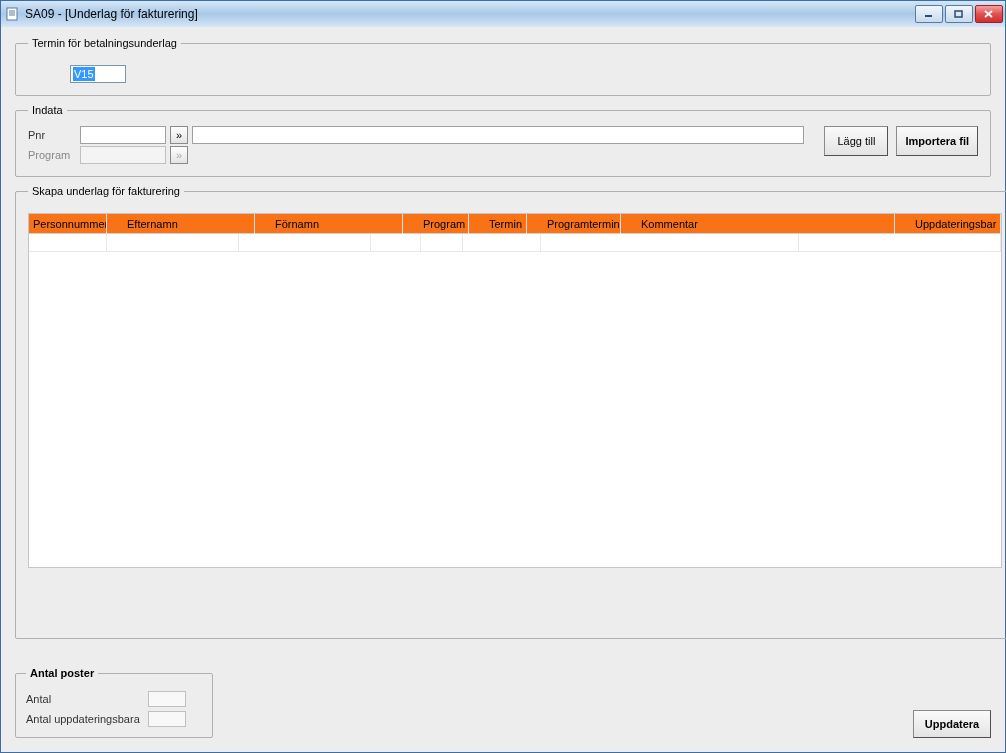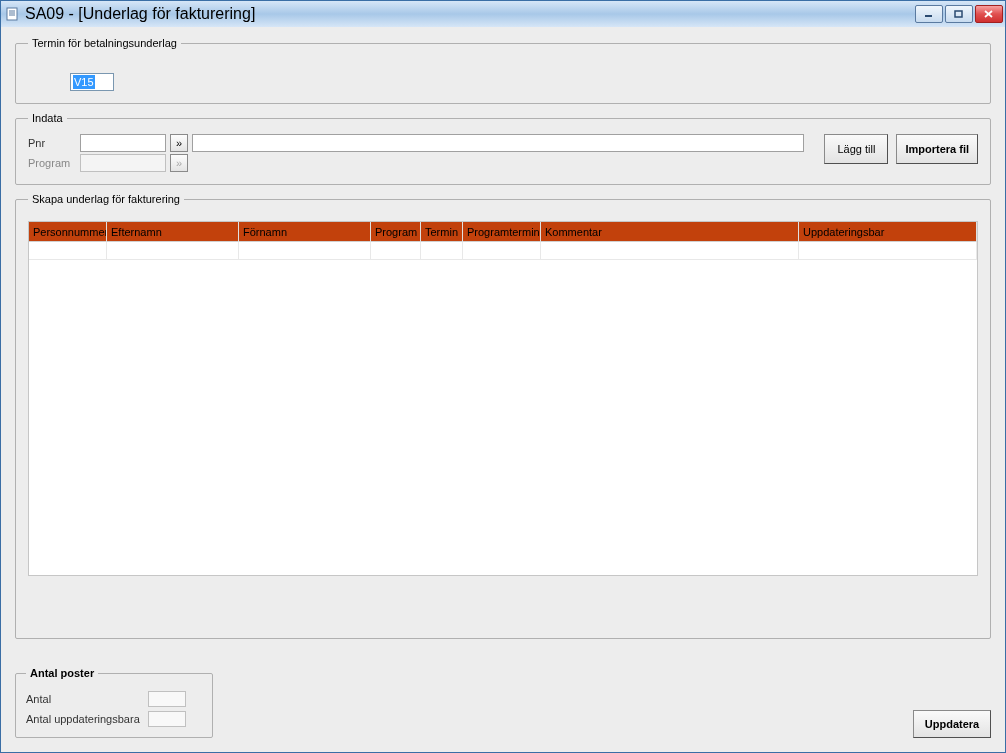--- a/index.html
+++ b/index.html
@@ -34,21 +34,21 @@
     gap: 4px;
   }
   .app-icon {
     width: 16px;
     height: 16px;
     display: inline-flex;
     align-items: center;
     justify-content: center;
   }
   .title-text {
-    font-size: 16px;
+    font-size: 12px;
     color: #000;
   }
   .window-controls {
     display: flex;
     gap: 2px;
   }
   .winbtn {
     width: 28px;
     height: 18px;
     border: 1px solid #5a7aa0;
@@ -89,23 +89,23 @@
     color: #fff;
     display: inline-block;
     line-height: 14px;
     padding: 0 1px;
   }
   .term-wrap {
     display: inline-block;
     border: 1px solid #7a97b0;
     background: #fff;
     height: 18px;
-    width: 44px;
+    width: 56px;
     margin-left: 42px;
-    margin-top: 14px;
+    margin-top: 6px;
     padding: 1px 2px;
   }
   .indata-grid {
     display: flex;
     align-items: flex-start;
     gap: 4px;
   }
   .field-rows {
     display: flex;
     flex-direction: column;
@@ -176,24 +176,25 @@
   .table-wrap {
     flex:1;
     background:#fff;
     border:1px solid #c6c6c6;
     height:355px;
     display:flex;
     flex-direction:column;
   }
   .thead {
     display:flex;
-    background:#c2410c;
+    background:#f97316;
     border-bottom:1px solid #d0d0d0;
     height:20px;
     align-items:center;
+    gap:16px;
   }
   .th {
     border-right:1px solid #e0e0e0;
     padding:2px 4px;
     overflow:hidden;
     white-space:nowrap;
     color:#000;
     height:20px;
     display:flex;
     align-items:center;

